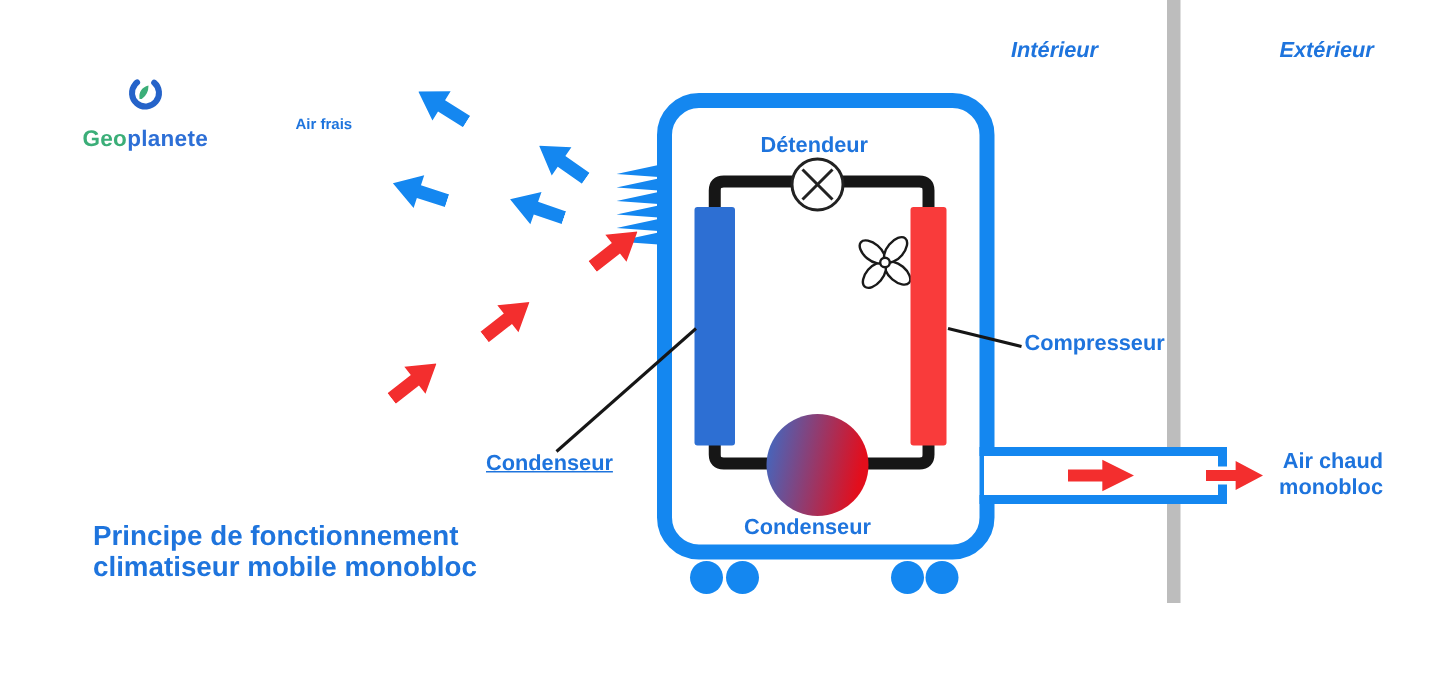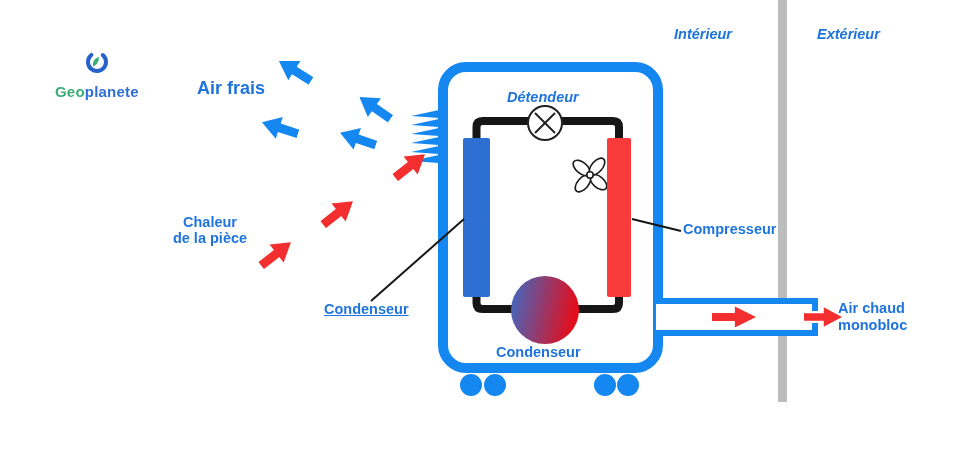--- a/index.html
+++ b/index.html
@@ -4,21 +4,21 @@
 <style>
   html,body{margin:0;padding:0;background:#fff;}
   .stage{
     position:relative;width:970px;height:402px;background:#fff;overflow:hidden;
     font-family:"Liberation Sans", sans-serif;
   }
   
   .wall{position:absolute;left:778px;top:0;width:9px;height:450px;background:var(--wall_gray);z-index:1;}
   .zone-label{position:absolute;top:26px;font-size:14.5px;font-style:italic;font-weight:600;color:var(--text_blue);z-index:6;}
   .zone-interior{left:674px;}
-  .zone-exterior{left:817px;}
+  .zone-exterior{left:853px;}
   
   .logo{position:absolute;left:55px;top:50px;display:flex;align-items:center;gap:5px;z-index:6;flex-direction:column;}
   .logo-text{font-size:15px;font-weight:700;letter-spacing:.2px;}
   .logo-text .g{color:var(--logo_green);}
   .logo-text .b{color:var(--logo_blue);}
   
   .unit{position:absolute;left:438px;top:62px;width:225px;height:311px;box-sizing:border-box;
         border:10px solid var(--azure);border-radius:28px;background:#fff;z-index:2;}
   .fins{position:absolute;left:411px;top:110px;z-index:3;}
   .heat-bar{position:absolute;border-radius:2px;z-index:4;}
@@ -43,27 +43,27 @@
   .a2{left:356px;top:95px;transform:rotate(215deg);}
   .a3{left:261px;top:115px;transform:rotate(198deg);}
   .a4{left:339px;top:126px;transform:rotate(199deg);}
   .r1{left:391px;top:153px;transform:rotate(322deg);}
   .r2{left:319px;top:200px;transform:rotate(322deg);}
   .r3{left:257px;top:241px;transform:rotate(322deg);}
   .d1{left:712px;top:305px;width:44px;height:24px;transform:none;}
   .d2{left:804px;top:306px;width:38px;height:22px;transform:none;}
   
   .lbl{position:absolute;color:var(--text_blue);font-size:14.5px;font-weight:600;z-index:6;white-space:nowrap;}
-  .lbl-air-frais{left:197px;top:78px;font-size:18px;font-weight:800;}
+  .lbl-air-frais{left:197px;top:78px;font-size:10px;font-weight:800;}
   .lbl-chaleur{left:160px;top:214px;width:100px;text-align:center;line-height:16px;white-space:normal;}
   .lbl-condenseur{left:324px;top:301px;text-decoration:underline;}
   .lbl-evaporateur{left:683px;top:221px;}
-  .lbl-detendeur{left:507px;top:89px;font-style:italic;}
+  .lbl-detendeur{left:507px;top:89px;}
   .lbl-compresseur{left:496px;top:344px;}
-  .lbl-air-chaud{left:838px;top:300px;width:84px;text-align:left;line-height:17px;white-space:normal;}
+  .lbl-air-chaud{left:838px;top:300px;width:84px;text-align:right;line-height:17px;white-space:normal;}
   .title{position:absolute;left:62px;top:346px;font-size:18.5px;font-weight:800;
          color:var(--text_blue);line-height:21px;z-index:6;}
   
   .overlay{position:absolute;left:0;top:0;z-index:4;pointer-events:none;}
   .leader{stroke:var(--pipe_black);stroke-width:2;}
   .pipe{stroke:var(--pipe_black);stroke-width:8;fill:none;}
   .valve{fill:#fff;stroke:#222;stroke-width:2;}
   .valve-x{stroke:#222;stroke-width:2;}
   .fan-part{fill:#fff;stroke:#1a1a1a;stroke-width:1.6;}
   .fin{fill:var(--azure);}
@@ -154,27 +154,27 @@
   <div class="duct-bar duct-cap-bottom"></div>
   <div class="arrow arrow-red d1"></div>
   <div class="arrow arrow-red d2"></div>
 
   <svg class="overlay" width="970" height="450" viewBox="0 0 970 450">
     <line class="leader" x1="371" y1="301" x2="464" y2="219"></line>
     <line class="leader" x1="632" y1="219" x2="681" y2="231"></line>
   </svg>
 
   <div class="lbl lbl-air-frais">Air frais</div>
-  <div class="lbl lbl-chaleur">
-    <div>Chaleur</div>
-    <div>de la pièce</div>
-  </div>
   <div class="lbl lbl-condenseur">Condenseur</div>
   <div class="lbl lbl-evaporateur">Compresseur</div>
   <div class="lbl lbl-detendeur">Détendeur</div>
   <div class="lbl lbl-compresseur">Condenseur</div>
   <div class="lbl lbl-air-chaud">
     <div>Air chaud</div>
     <div>monobloc</div>
   </div>
 
+  <div class="title">
+    <div>Principe de fonctionnement</div>
+    <div>climatiseur mobile monobloc</div>
+  </div>
 
 </div>
 
 </body></html>

